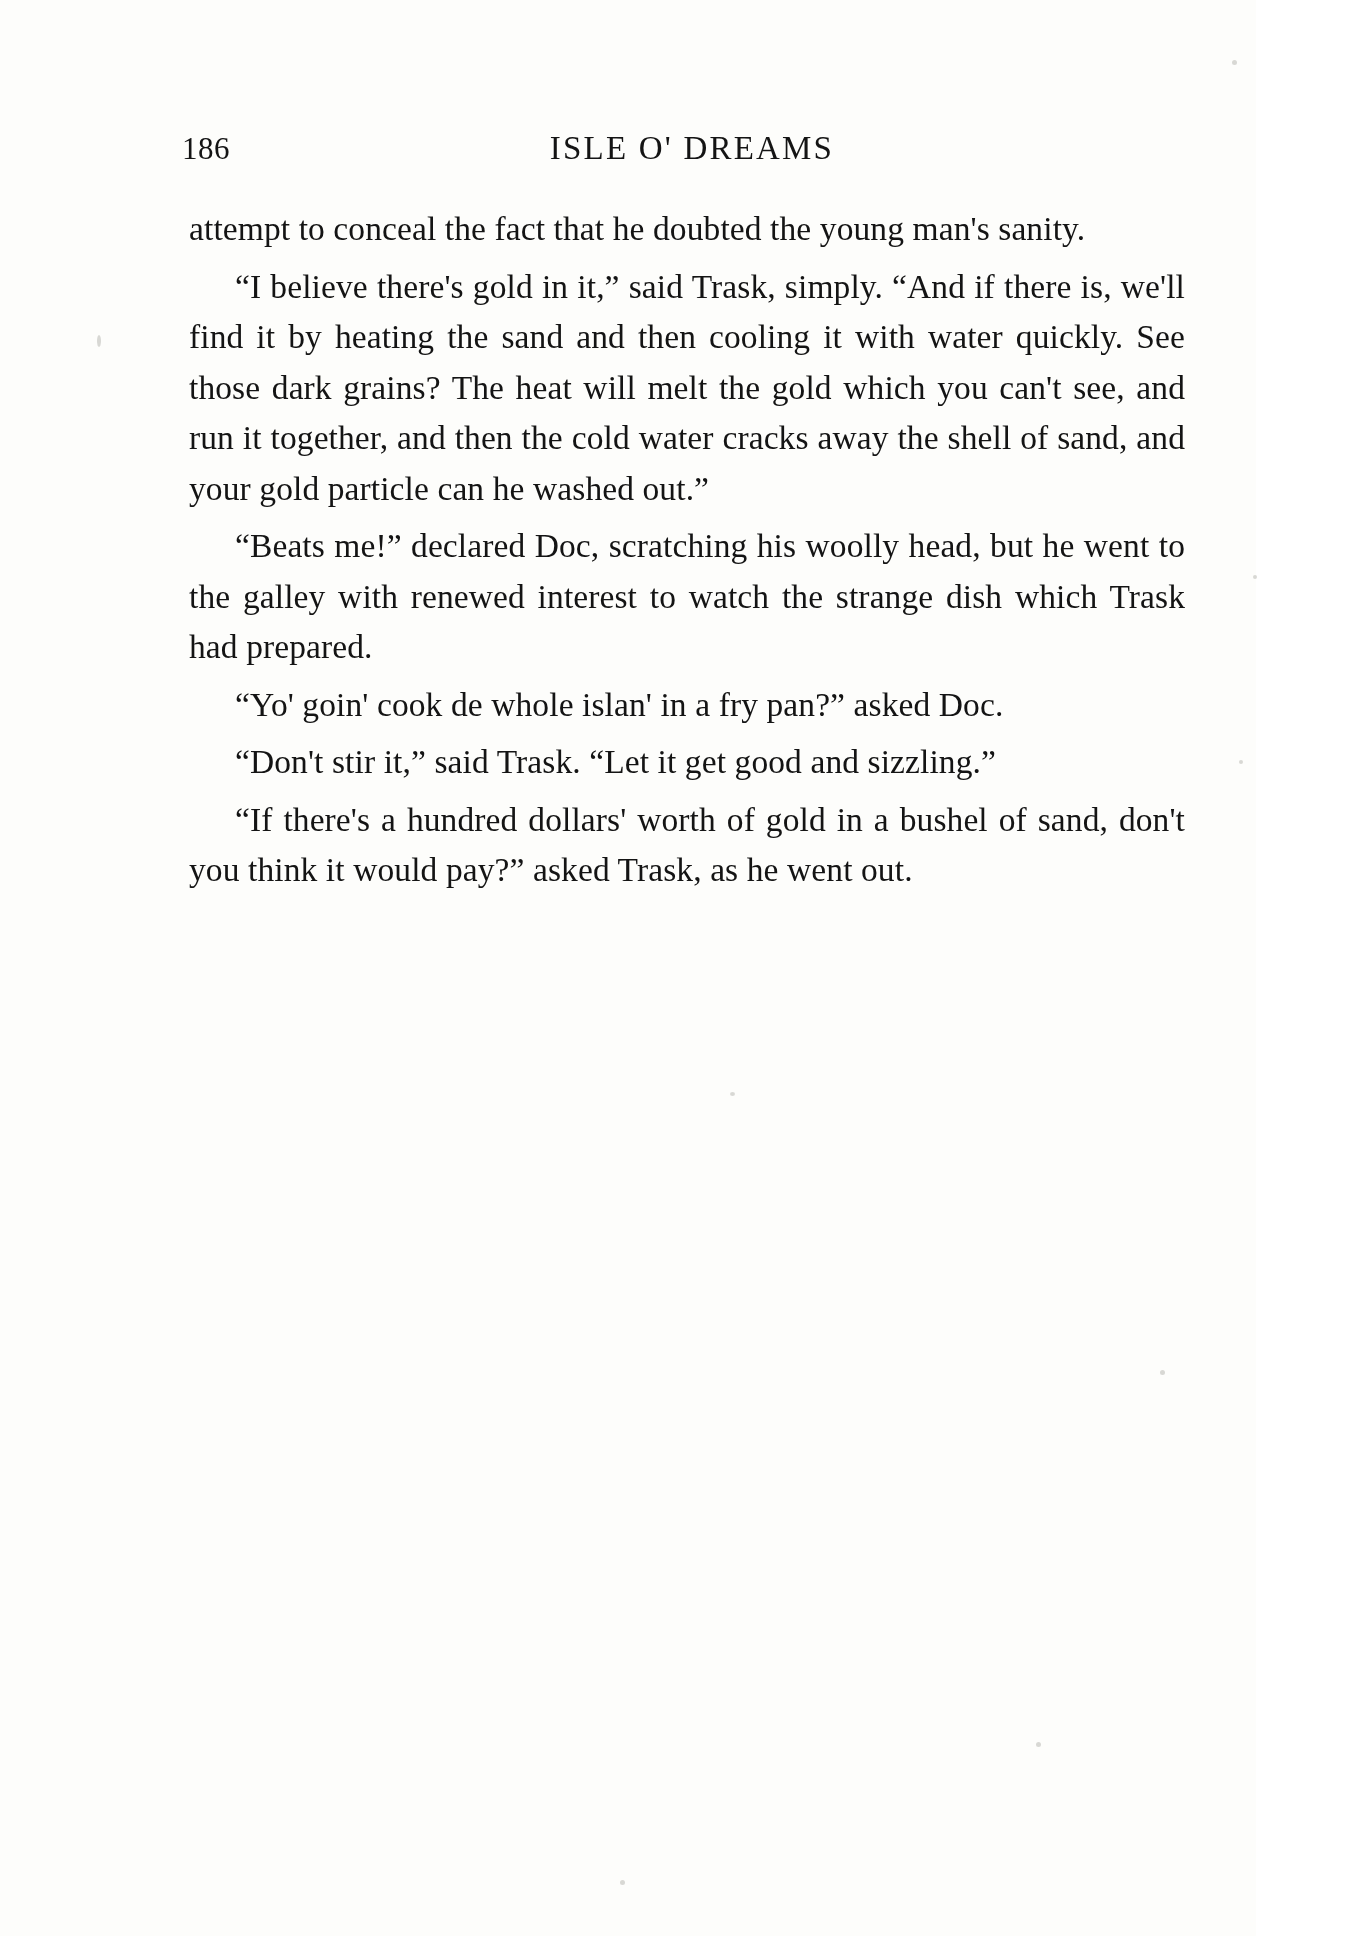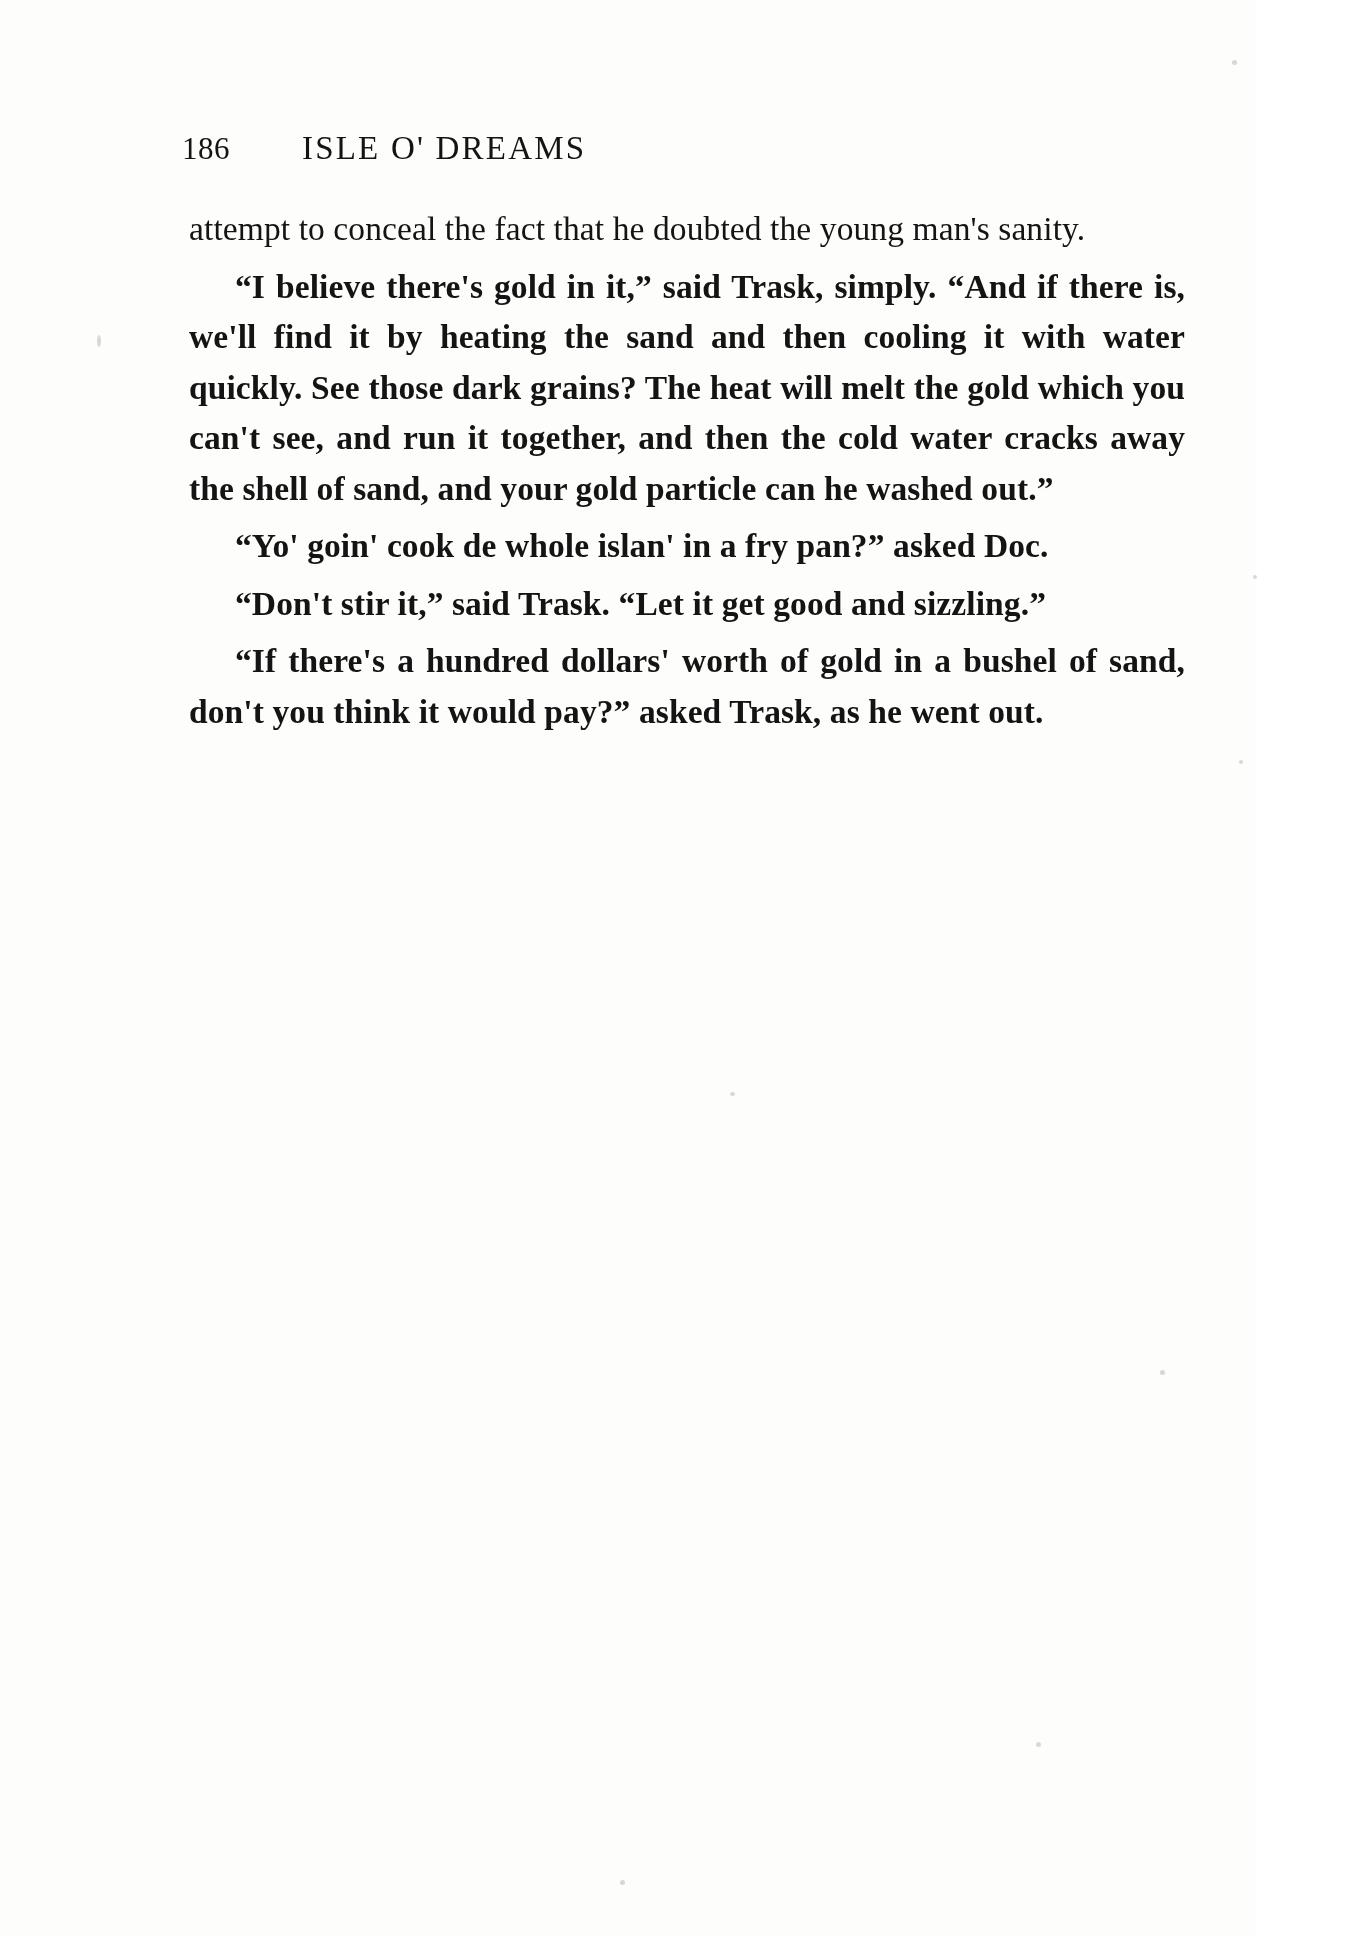--- a/index.html
+++ b/index.html
@@ -36,37 +36,36 @@
   }
   .folio {
     font-size: 31px;
     letter-spacing: 0.5px;
     width: 120px;
     flex: 0 0 120px;
     text-align: left;
   }
   .book-title {
     flex: 1 1 auto;
-    text-align: left;
+    text-align: center;
     font-size: 33px;
     letter-spacing: 2.2px;
     padding-right: 110px;
     white-space: nowrap;
   }
   .body-text p {
     margin: 7px;
     font-size: 33.5px;
     line-height: 50.5px;
     text-align: justify;
     text-justify: inter-word;
     letter-spacing: 0.1px;
   }
   .body-text p.indent {
     text-indent: 46px;
-    font-weight: bold;
   }
   .body-text p.noindent {
     text-indent: 0;
   }
   
   .speck {
     position: absolute;
     background: #b9b9b4;
     border-radius: 50%;
     opacity: 0.55;
@@ -89,19 +88,20 @@
   <div class="page-inner">
 
     <div class="running-head">
       <div class="folio">186</div>
       <div class="book-title">ISLE O' DREAMS</div>
     </div>
 
     <div class="body-text">
       <p class="noindent">attempt to conceal the fact that he doubted the young man's sanity.</p>
       <p class="indent">“I believe there's gold in it,” said Trask, simply. “And if there is, we'll find it by heating the sand and then cooling it with water quickly.  See those dark grains?  The heat will melt the gold which you can't see, and run it together, and then the cold water cracks away the shell of sand, and your gold particle can he washed out.”</p>
+      <p class="indent">“Beats me!” declared Doc, scratching his woolly head, but he went to the galley with renewed interest to watch the strange dish which Trask had prepared.</p>
       <p class="indent">“Yo' goin' cook de whole islan' in a fry pan?” asked Doc.</p>
       <p class="indent">“Don't stir it,” said Trask.  “Let it get good and sizzling.”</p>
       <p class="indent">“If there's a hundred dollars' worth of gold in a bushel of sand, don't you think it would pay?” asked Trask, as he went out.</p>
     </div>
 
   </div>
 </div>
 
 </body></html>

